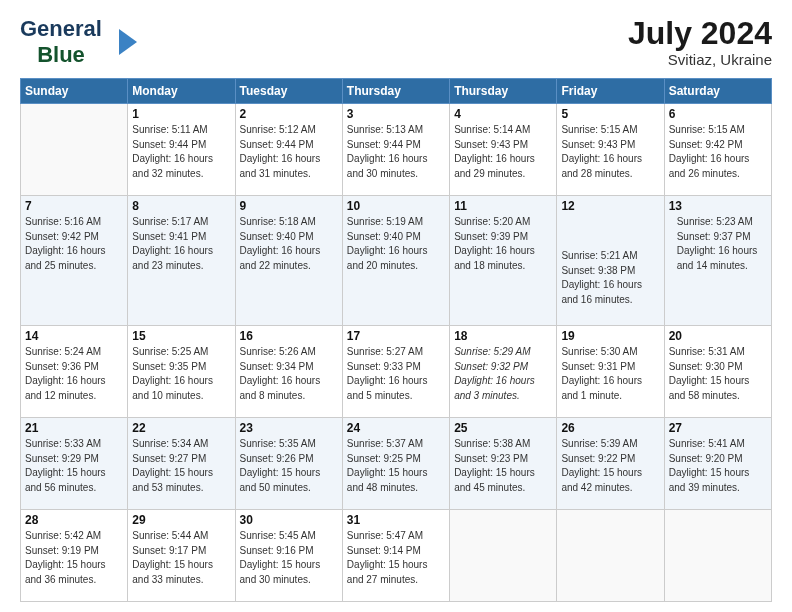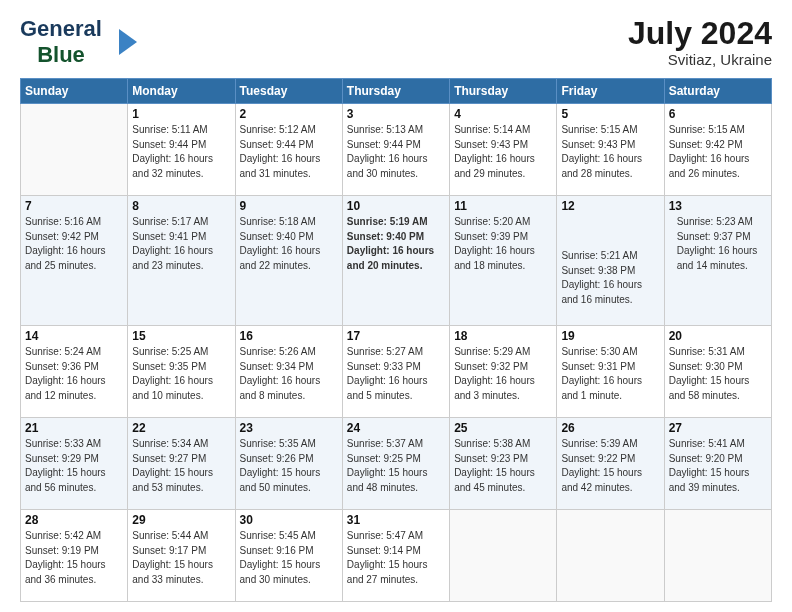--- a/index.html
+++ b/index.html
@@ -185,21 +185,21 @@
           </td>
           <td>
             <span class="day-number">9</span>
             <div class="day-info" style="white-space: pre-line;">Sunrise: 5:18 AM
 Sunset: 9:40 PM
 Daylight: 16 hours
 and 22 minutes.</div>
           </td>
           <td>
             <span class="day-number">10</span>
-            <div class="day-info" style="white-space: pre-line; font-weight: bold;">Sunrise: 5:19 AM
+            <div class="day-info" style="white-space: pre-line;">Sunrise: 5:19 AM
 Sunset: 9:40 PM
 Daylight: 16 hours
 and 20 minutes.</div>
           </td>
           <td>
             <span class="day-number">11</span>
             <div class="day-info" style="white-space: pre-line;">Sunrise: 5:20 AM
 Sunset: 9:39 PM
 Daylight: 16 hours
 and 18 minutes.</div>
@@ -243,21 +243,21 @@
           </td>
           <td>
             <span class="day-number">17</span>
             <div class="day-info" style="white-space: pre-line;">Sunrise: 5:27 AM
 Sunset: 9:33 PM
 Daylight: 16 hours
 and 5 minutes.</div>
           </td>
           <td>
             <span class="day-number">18</span>
-            <div class="day-info" style="white-space: pre-line;">Sunrise: 5:29 AM
+            <div class="day-info" style="white-space: pre-line; font-style: italic;">Sunrise: 5:29 AM
 Sunset: 9:32 PM
 Daylight: 16 hours
 and 3 minutes.</div>
           </td>
           <td>
             <span class="day-number">19</span>
             <div class="day-info" style="white-space: pre-line;">Sunrise: 5:30 AM
 Sunset: 9:31 PM
 Daylight: 16 hours
 and 1 minute.</div>

